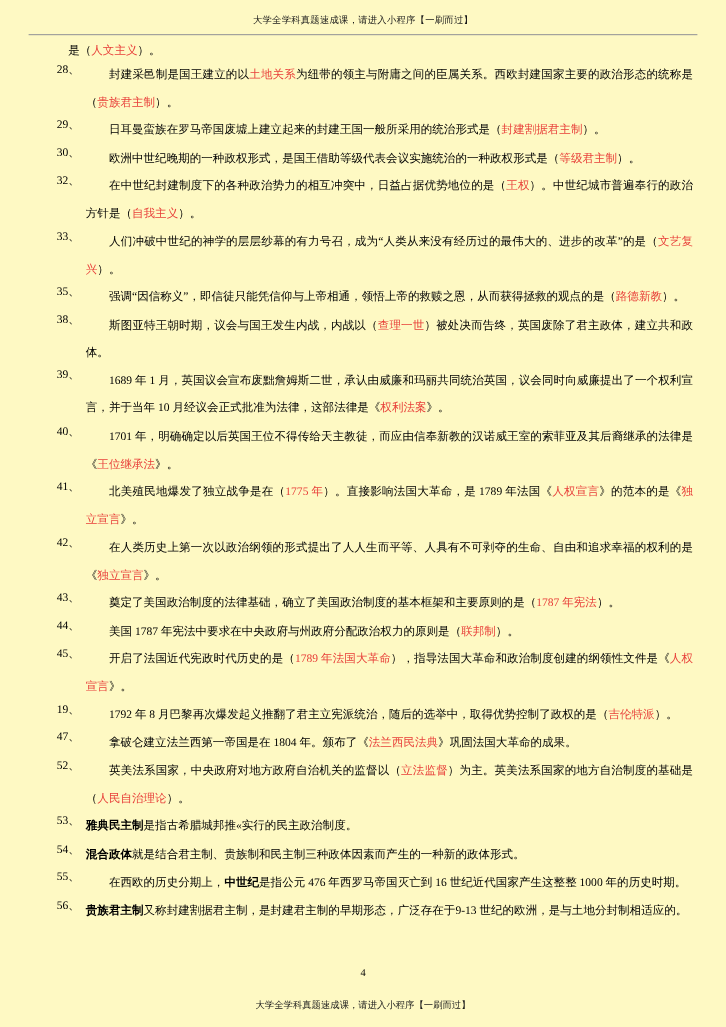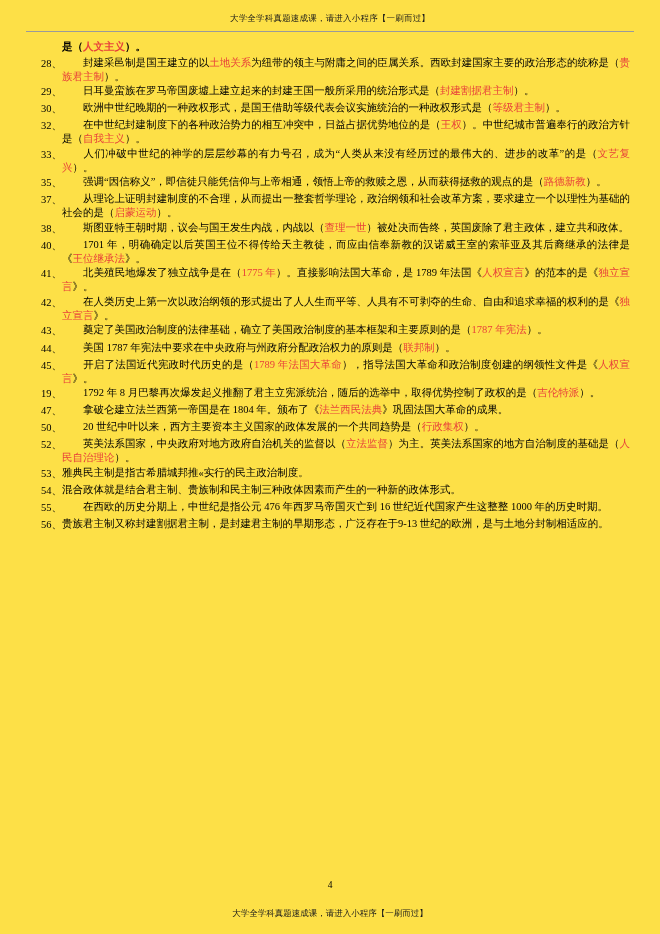--- a/index.html
+++ b/index.html
@@ -3,21 +3,21 @@
 <meta charset="utf-8">
 <style>
   html, body {
     margin: 0;
     padding: 0;
     background: #f2f2f2;
   }
   .page {
     width: 660px;
     height: 934px;
-    background: #fde047;
+    background: #fef9c3;
     margin: 0 auto;
     position: relative;
     box-sizing: border-box;
     font-family: "Liberation Serif", "DejaVu Serif", serif;
     color: #000000;
     overflow: hidden;
   }
   .header {
     text-align: center;
     font-size: 8.5px;
@@ -35,50 +35,50 @@
     box-sizing: border-box;
   }
   .item {
     display: flex;
     align-items: flex-start;
     margin-bottom: 0.5px;
   }
   .num {
     width: 36px;
     flex: 0 0 36px;
-    text-align: right;
+    text-align: center;
     font-size: 10.5px;
     line-height: 16.6px;
     font-family: "Liberation Serif", serif;
     padding-left: 4px;
     box-sizing: border-box;
+    margin-left: 16px;
   }
   .txt {
     flex: 1;
     font-size: 10.5px;
-    line-height: 14px;
+    line-height: 25px;
     text-align: justify;
     text-justify: inter-ideograph;
     word-break: break-all;
   }
   .indent {
     display: inline-block;
     width: 21px;
   }
   .red {
     color: #e8403a;
   }
   .bold {
-    font-weight: normal;
+    font-weight: bold;
   }
   .cont {
     font-size: 10.5px;
     line-height: 16.6px;
     padding-left: 36px;
-    font-weight: bold;
   }
   .pagenum {
     position: absolute;
     bottom: 44px;
     left: 0;
     right: 0;
     text-align: center;
     font-size: 9.5px;
     font-family: "Liberation Serif", serif;
   }
@@ -126,28 +126,28 @@
         </div>
         <div class="item">
           <div class="num">33、</div>
           <div class="txt"><span class="indent"></span><span>人们冲破中世纪的神学的层层纱幕的有力号召，成为“人类从来没有经历过的最伟大的、进步的改革”的是（</span><span class="red">文艺复兴</span><span>）。</span></div>
         </div>
         <div class="item">
           <div class="num">35、</div>
           <div class="txt"><span class="indent"></span><span>强调“因信称义”，即信徒只能凭信仰与上帝相通，领悟上帝的救赎之恩，从而获得拯救的观点的是（</span><span class="red">路德新教</span><span>）。</span></div>
         </div>
         <div class="item">
-          <div class="num">37、</div>
-          <div class="txt"><span class="indent"></span><span>从理论上证明封建制度的不合理，从而提出一整套哲学理论，政治纲领和社会改革方案，要求建立一个以理性为基础的社会的是（</span><span class="red">启蒙运动</span><span>）。</span></div>
-        </div>
-        <div class="item">
           <div class="num">38、</div>
           <div class="txt"><span class="indent"></span><span>斯图亚特王朝时期，议会与国王发生内战，内战以（</span><span class="red">查理一世</span><span>）被处决而告终，英国废除了君主政体，建立共和政体。</span></div>
         </div>
         <div class="item">
+          <div class="num">39、</div>
+          <div class="txt"><span class="indent"></span><span>1689 年 1 月，英国议会宣布废黜詹姆斯二世，承认由威廉和玛丽共同统治英国，议会同时向威廉提出了一个权利宣言，并于当年 10 月经议会正式批准为法律，这部法律是《</span><span class="red">权利法案</span><span>》。</span></div>
+        </div>
+        <div class="item">
           <div class="num">40、</div>
           <div class="txt"><span class="indent"></span><span>1701 年，明确确定以后英国王位不得传给天主教徒，而应由信奉新教的汉诺威王室的索菲亚及其后裔继承的法律是《</span><span class="red">王位继承法</span><span>》。</span></div>
         </div>
         <div class="item">
           <div class="num">41、</div>
           <div class="txt"><span class="indent"></span><span>北美殖民地爆发了独立战争是在（</span><span class="red">1775 年</span><span>）。直接影响法国大革命，是 1789 年法国《</span><span class="red">人权宣言</span><span>》的范本的是《</span><span class="red">独立宣言</span><span>》。</span></div>
         </div>
         <div class="item">
           <div class="num">42、</div>
           <div class="txt"><span class="indent"></span><span>在人类历史上第一次以政治纲领的形式提出了人人生而平等、人具有不可剥夺的生命、自由和追求幸福的权利的是《</span><span class="red">独立宣言</span><span>》。</span></div>
@@ -166,24 +166,20 @@
         </div>
         <div class="item">
           <div class="num">19、</div>
           <div class="txt"><span class="indent"></span><span>1792 年 8 月巴黎再次爆发起义推翻了君主立宪派统治，随后的选举中，取得优势控制了政权的是（</span><span class="red">吉伦特派</span><span>）。</span></div>
         </div>
         <div class="item">
           <div class="num">47、</div>
           <div class="txt"><span class="indent"></span><span>拿破仑建立法兰西第一帝国是在 1804 年。颁布了《</span><span class="red">法兰西民法典</span><span>》巩固法国大革命的成果。</span></div>
         </div>
         <div class="item">
-          <div class="num">50、</div>
-          <div class="txt"><span class="indent"></span><span>20 世纪中叶以来，西方主要资本主义国家的政体发展的一个共同趋势是（</span><span class="red">行政集权</span><span>）。</span></div>
-        </div>
-        <div class="item">
           <div class="num">52、</div>
           <div class="txt"><span class="indent"></span><span>英美法系国家，中央政府对地方政府自治机关的监督以（</span><span class="red">立法监督</span><span>）为主。英美法系国家的地方自治制度的基础是（</span><span class="red">人民自治理论</span><span>）。</span></div>
         </div>
         <div class="item">
           <div class="num">53、</div>
           <div class="txt"><span class="indent" style="width: 0px;"></span><span class="bold">雅典民主制</span><span>是指古希腊城邦推«实行的民主政治制度。</span></div>
         </div>
         <div class="item">
           <div class="num">54、</div>
           <div class="txt"><span class="indent" style="width: 0px;"></span><span class="bold">混合政体</span><span>就是结合君主制、贵族制和民主制三种政体因素而产生的一种新的政体形式。</span></div>

